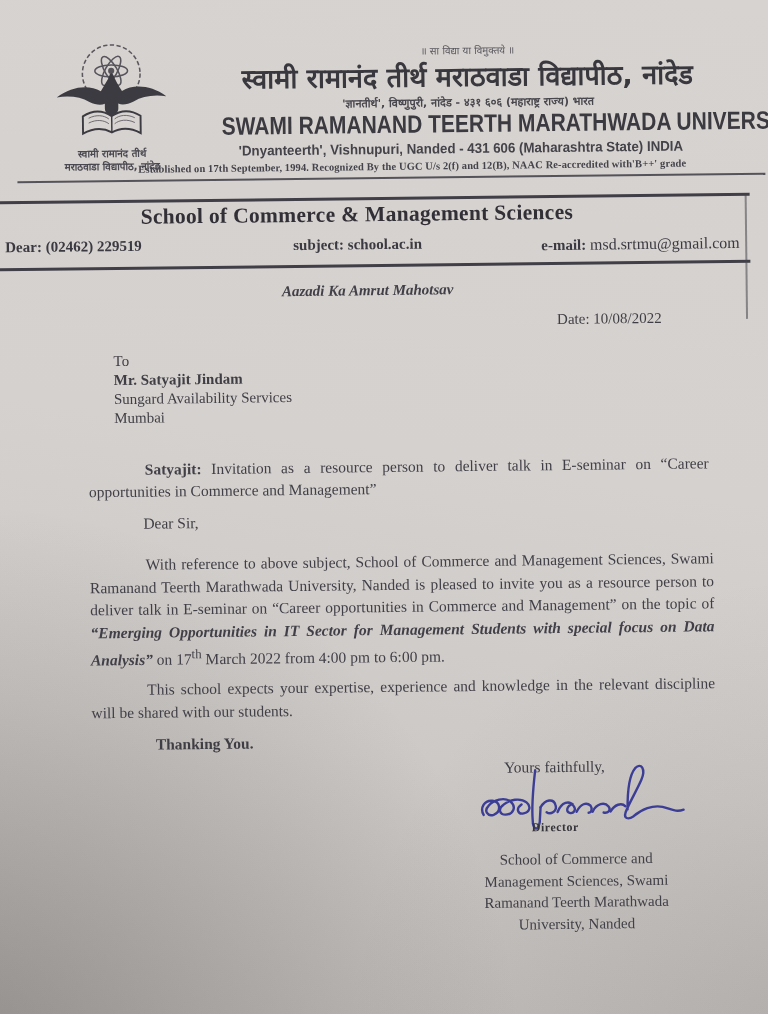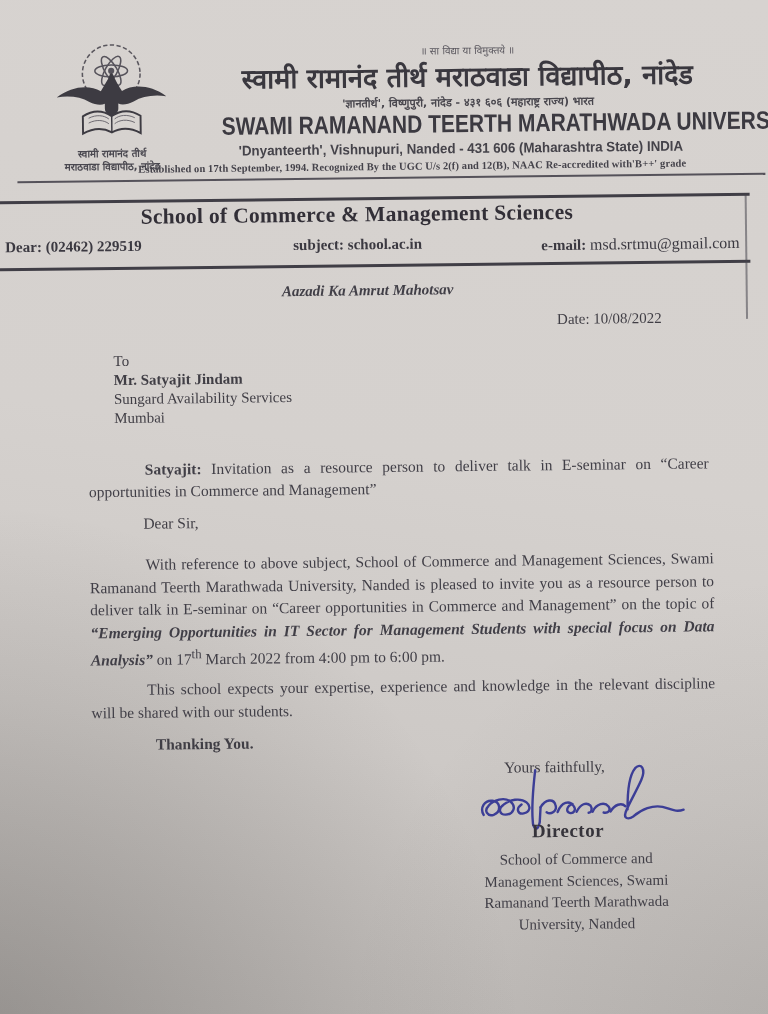--- a/index.html
+++ b/index.html
@@ -68,21 +68,21 @@
   .para{ text-align:justify; font-size:15.5px; line-height:22.5px; color:#413f47;}
   .subject{ left:88px; right:60px; top:456px; text-indent:56px; line-height:21.5px;}
   .dear{ left:142px; top:512px; font-size:15.5px;text-align:center; }
   .para1{ left:88px; right:56px; top:551px; text-indent:56px; }
   .para2{ left:88px; right:56px; top:676px; text-indent:56px; }
   .bold{ font-weight:bold; }
   .boldital{ font-weight:bold; font-style:italic; }
   .thanks{ left:152px; top:733px; font-size:15.5px; font-weight:bold; }
   .faithfully{ left:500px; top:760px; font-size:15.5px; }
   .signature-svg{ left:472px; top:764px; }
-  .director{ left:527px; top:822px; font-size:19px; font-weight:bold; letter-spacing:.5px; color:#36343b;}
+  .director{ left:527px; top:822px; font-size:12px; font-weight:bold; letter-spacing:.5px; color:#36343b;}
   .signblock{ left:447px; top:851px; width:248px; text-align:center; font-size:15px;
               line-height:21.5px; color:#413f47;}
 </style>
 </head>
 <body>
 
 <div class="photo">
   <div class="letter">
 
     <div class="abs emblem-wrap">

